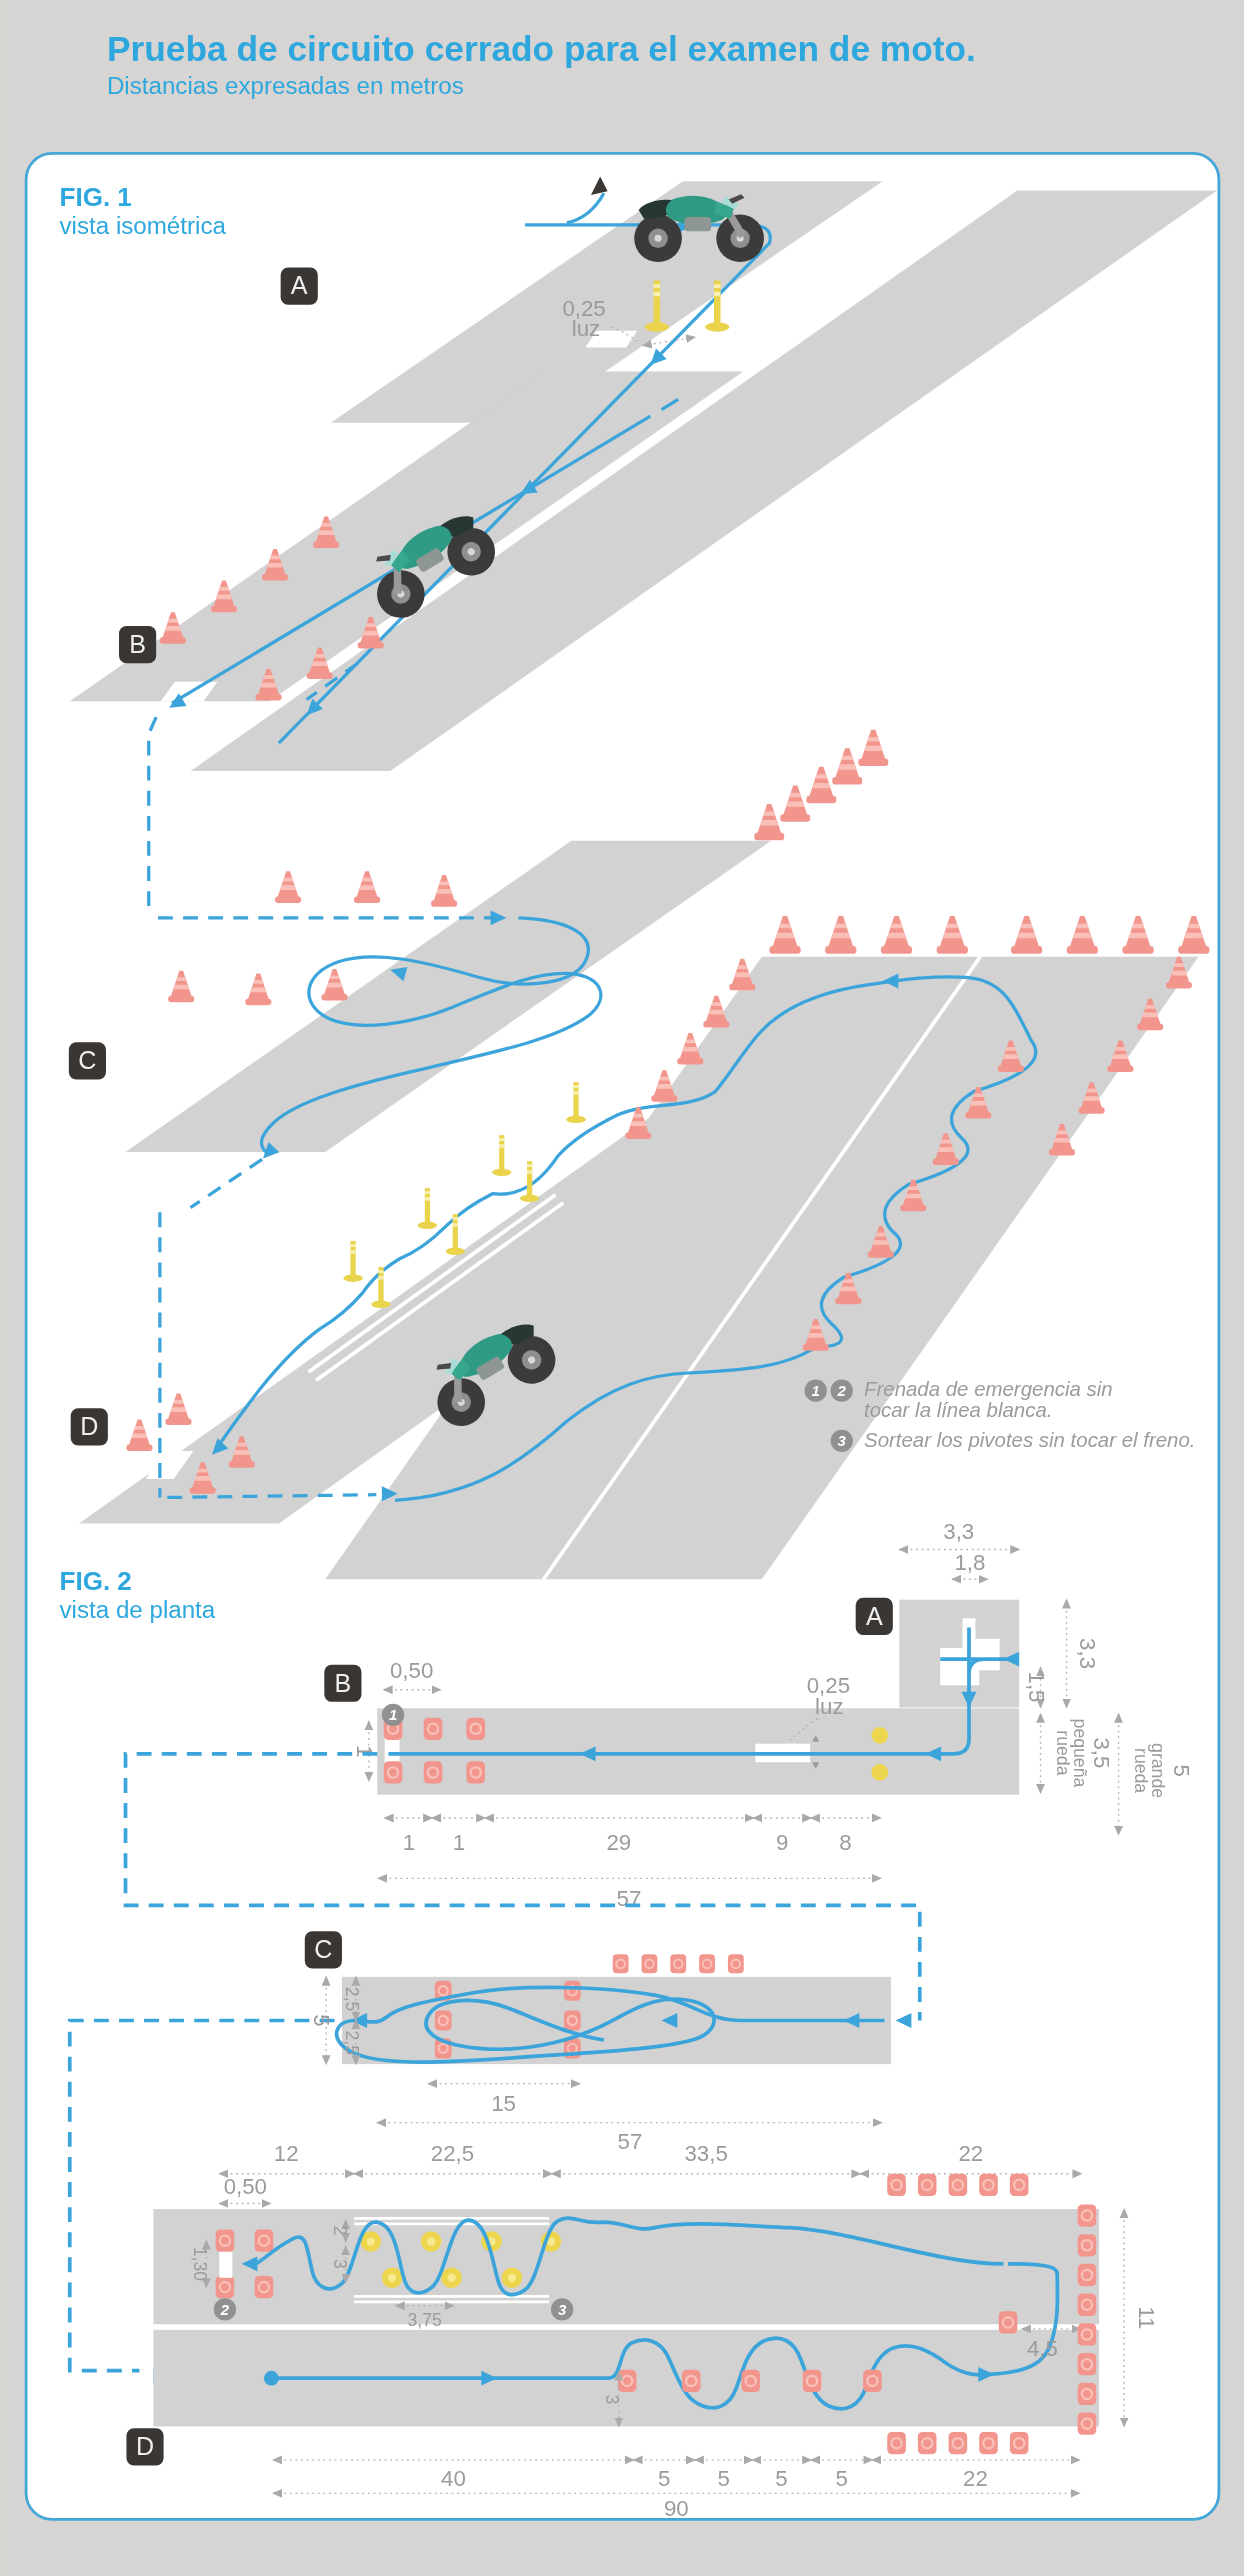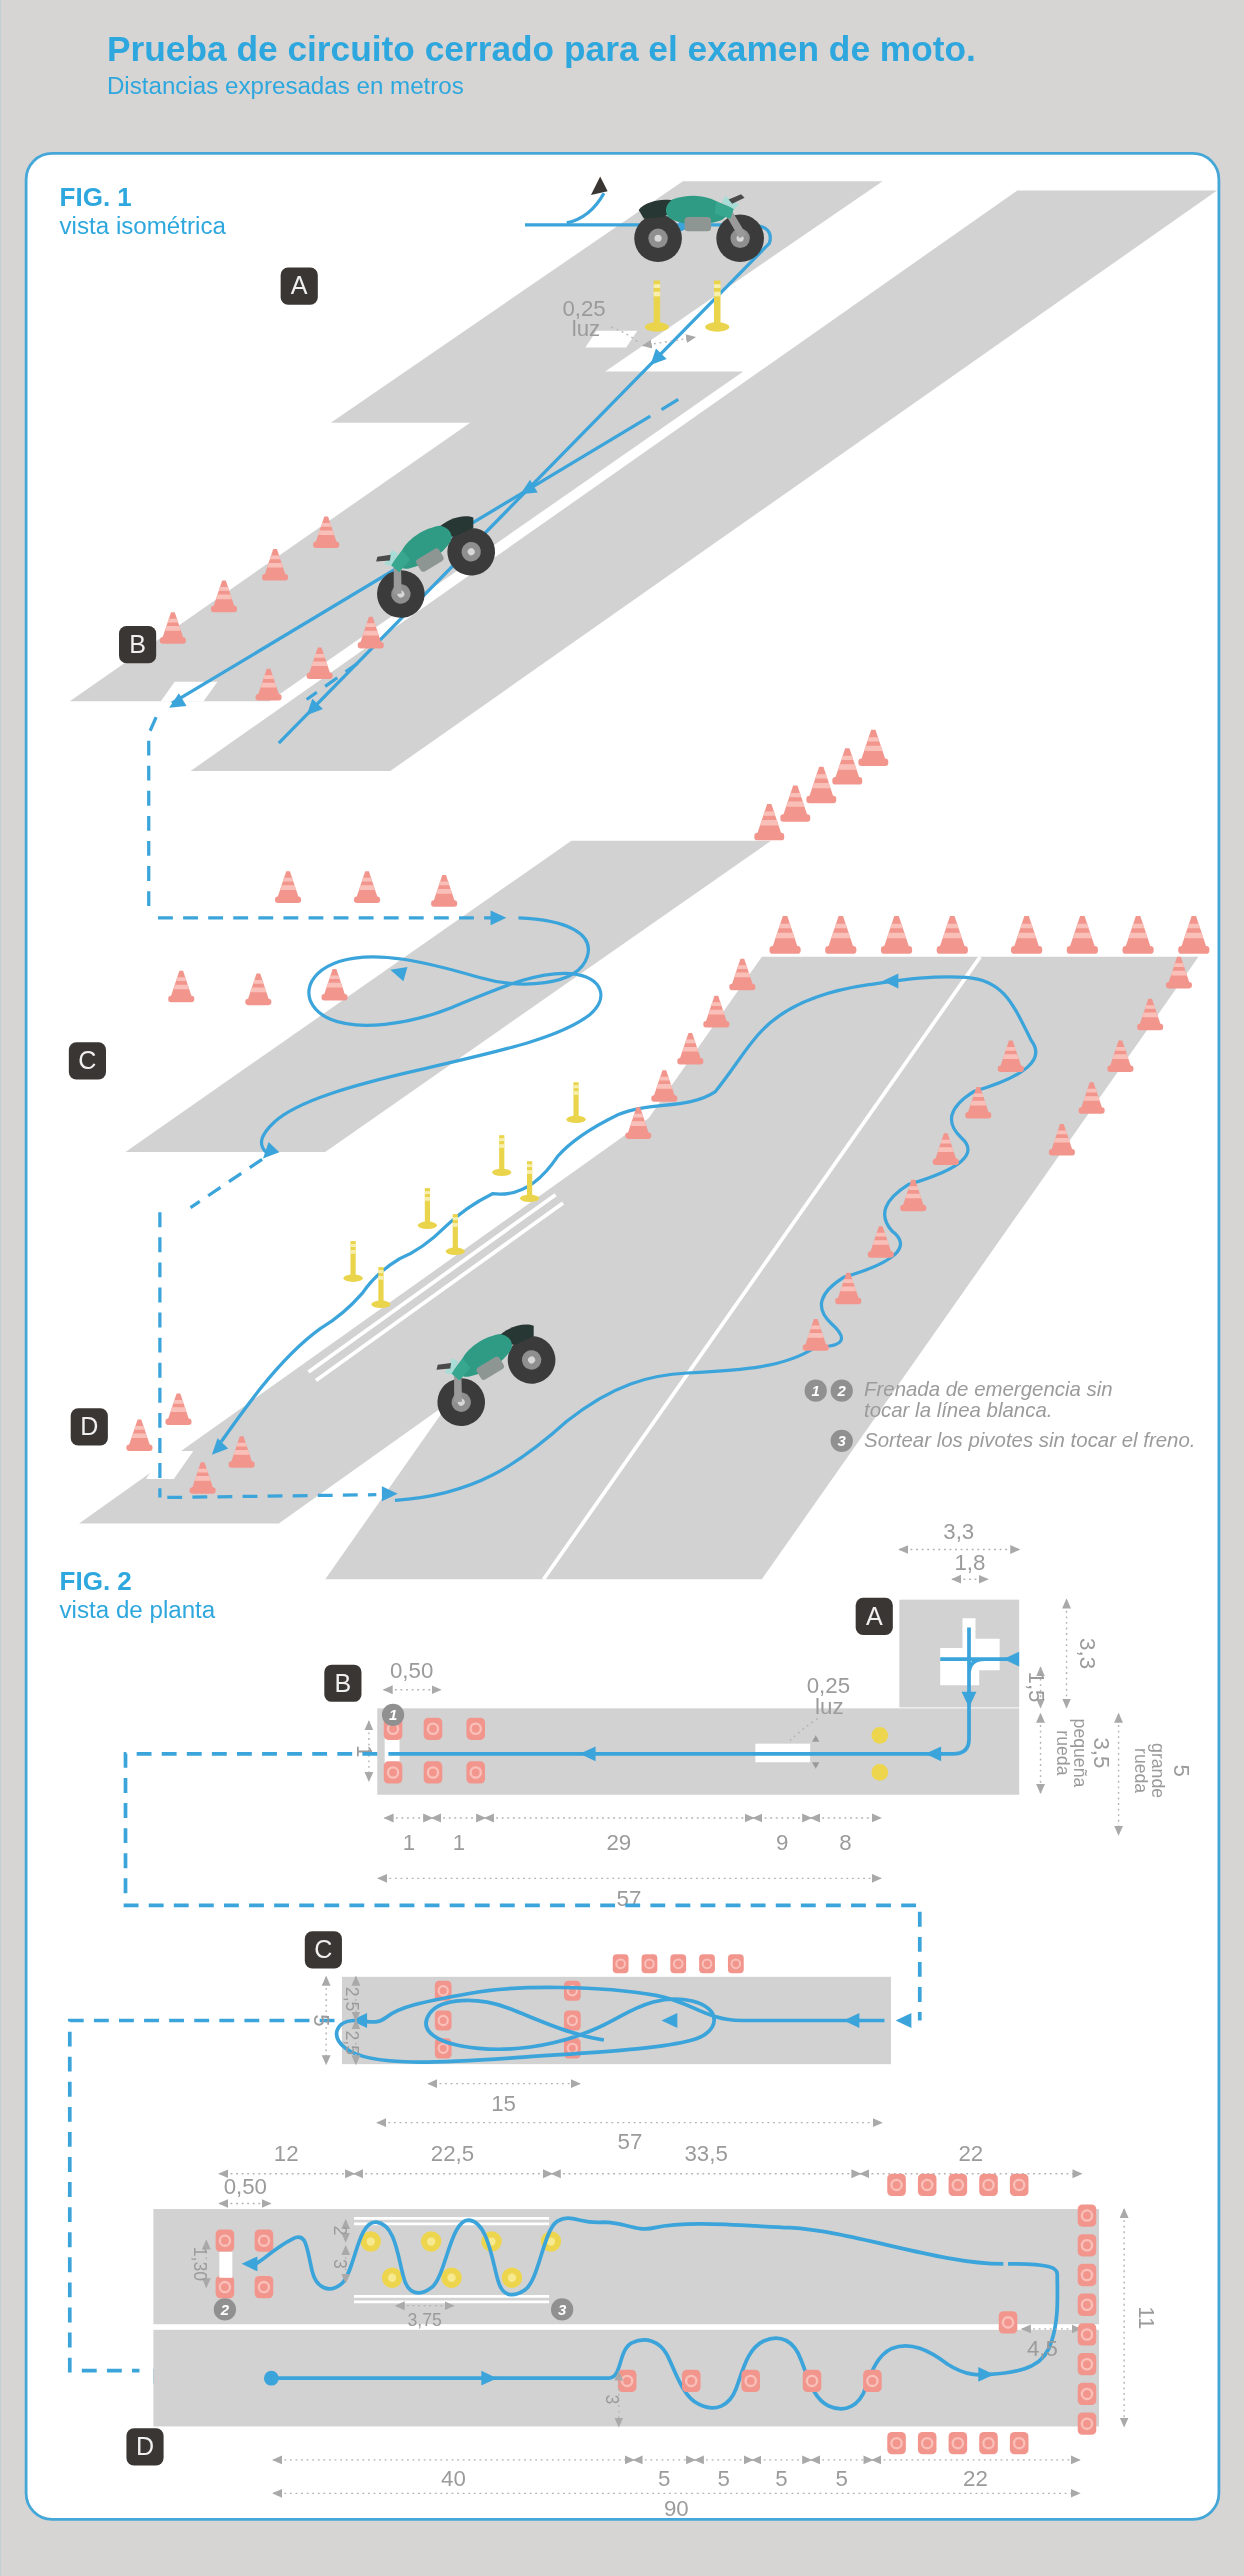--- a/index.html
+++ b/index.html
@@ -1,16 +1,16 @@
 <!DOCTYPE html>
 <html style="font-size:15px"><head>
 <meta charset="utf-8">
 <style>
   html,body{margin:0;padding:0;background:#d6d5d4;}
-  .stage{position:relative;width:1245px;height:2576px;background:#0ea5e9;overflow:hidden;}
+  .stage{position:relative;width:1245px;height:2576px;background:#bef264;overflow:hidden;}
   svg text{font-family:"Liberation Sans",sans-serif;}
   .t-title{font-weight:bold;font-size:38px;fill:#2da7dd;}
   .t-sub{font-size:26px;fill:#2da7dd;}
   .t-fig-b{font-weight:bold;font-size:28px;fill:#2da7dd;}
   .t-fig{font-size:26px;fill:#2da7dd;}
   .t-dim{font-size:24px;fill:#9b9b9b;}
   .t-dim-s{font-size:19px;fill:#9b9b9b;}
   .t-badge{font-size:27px;fill:#f0f0f0;text-anchor:middle;}
   .t-marker{font-style:italic;font-weight:bold;font-size:16px;fill:#ffffff;text-anchor:middle;}
   .t-legend{font-style:italic;font-size:22px;fill:#9b9b9b;}

